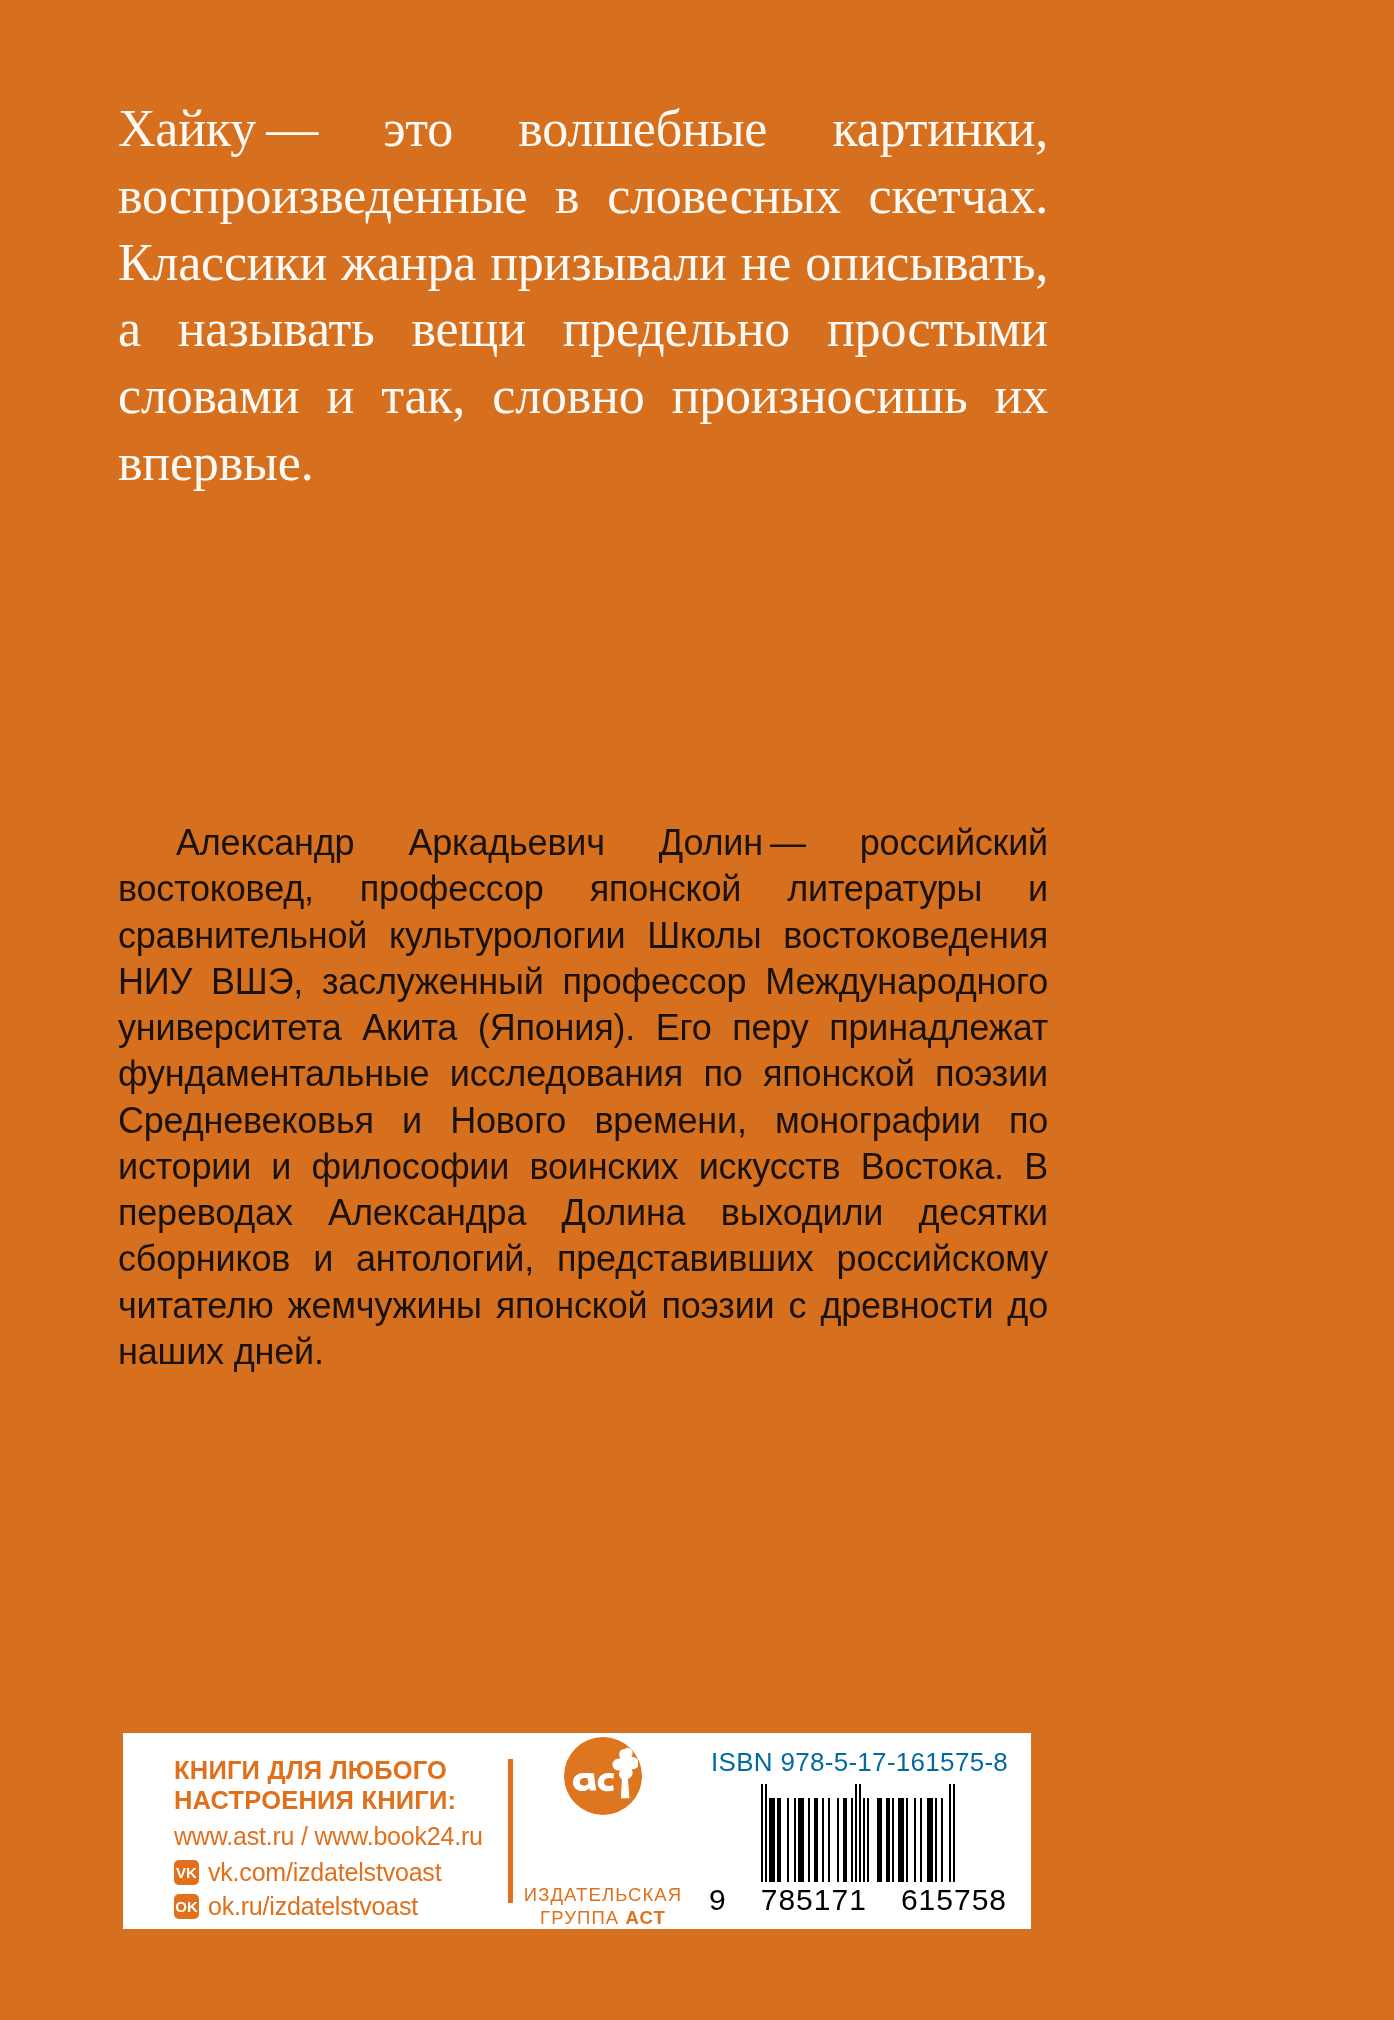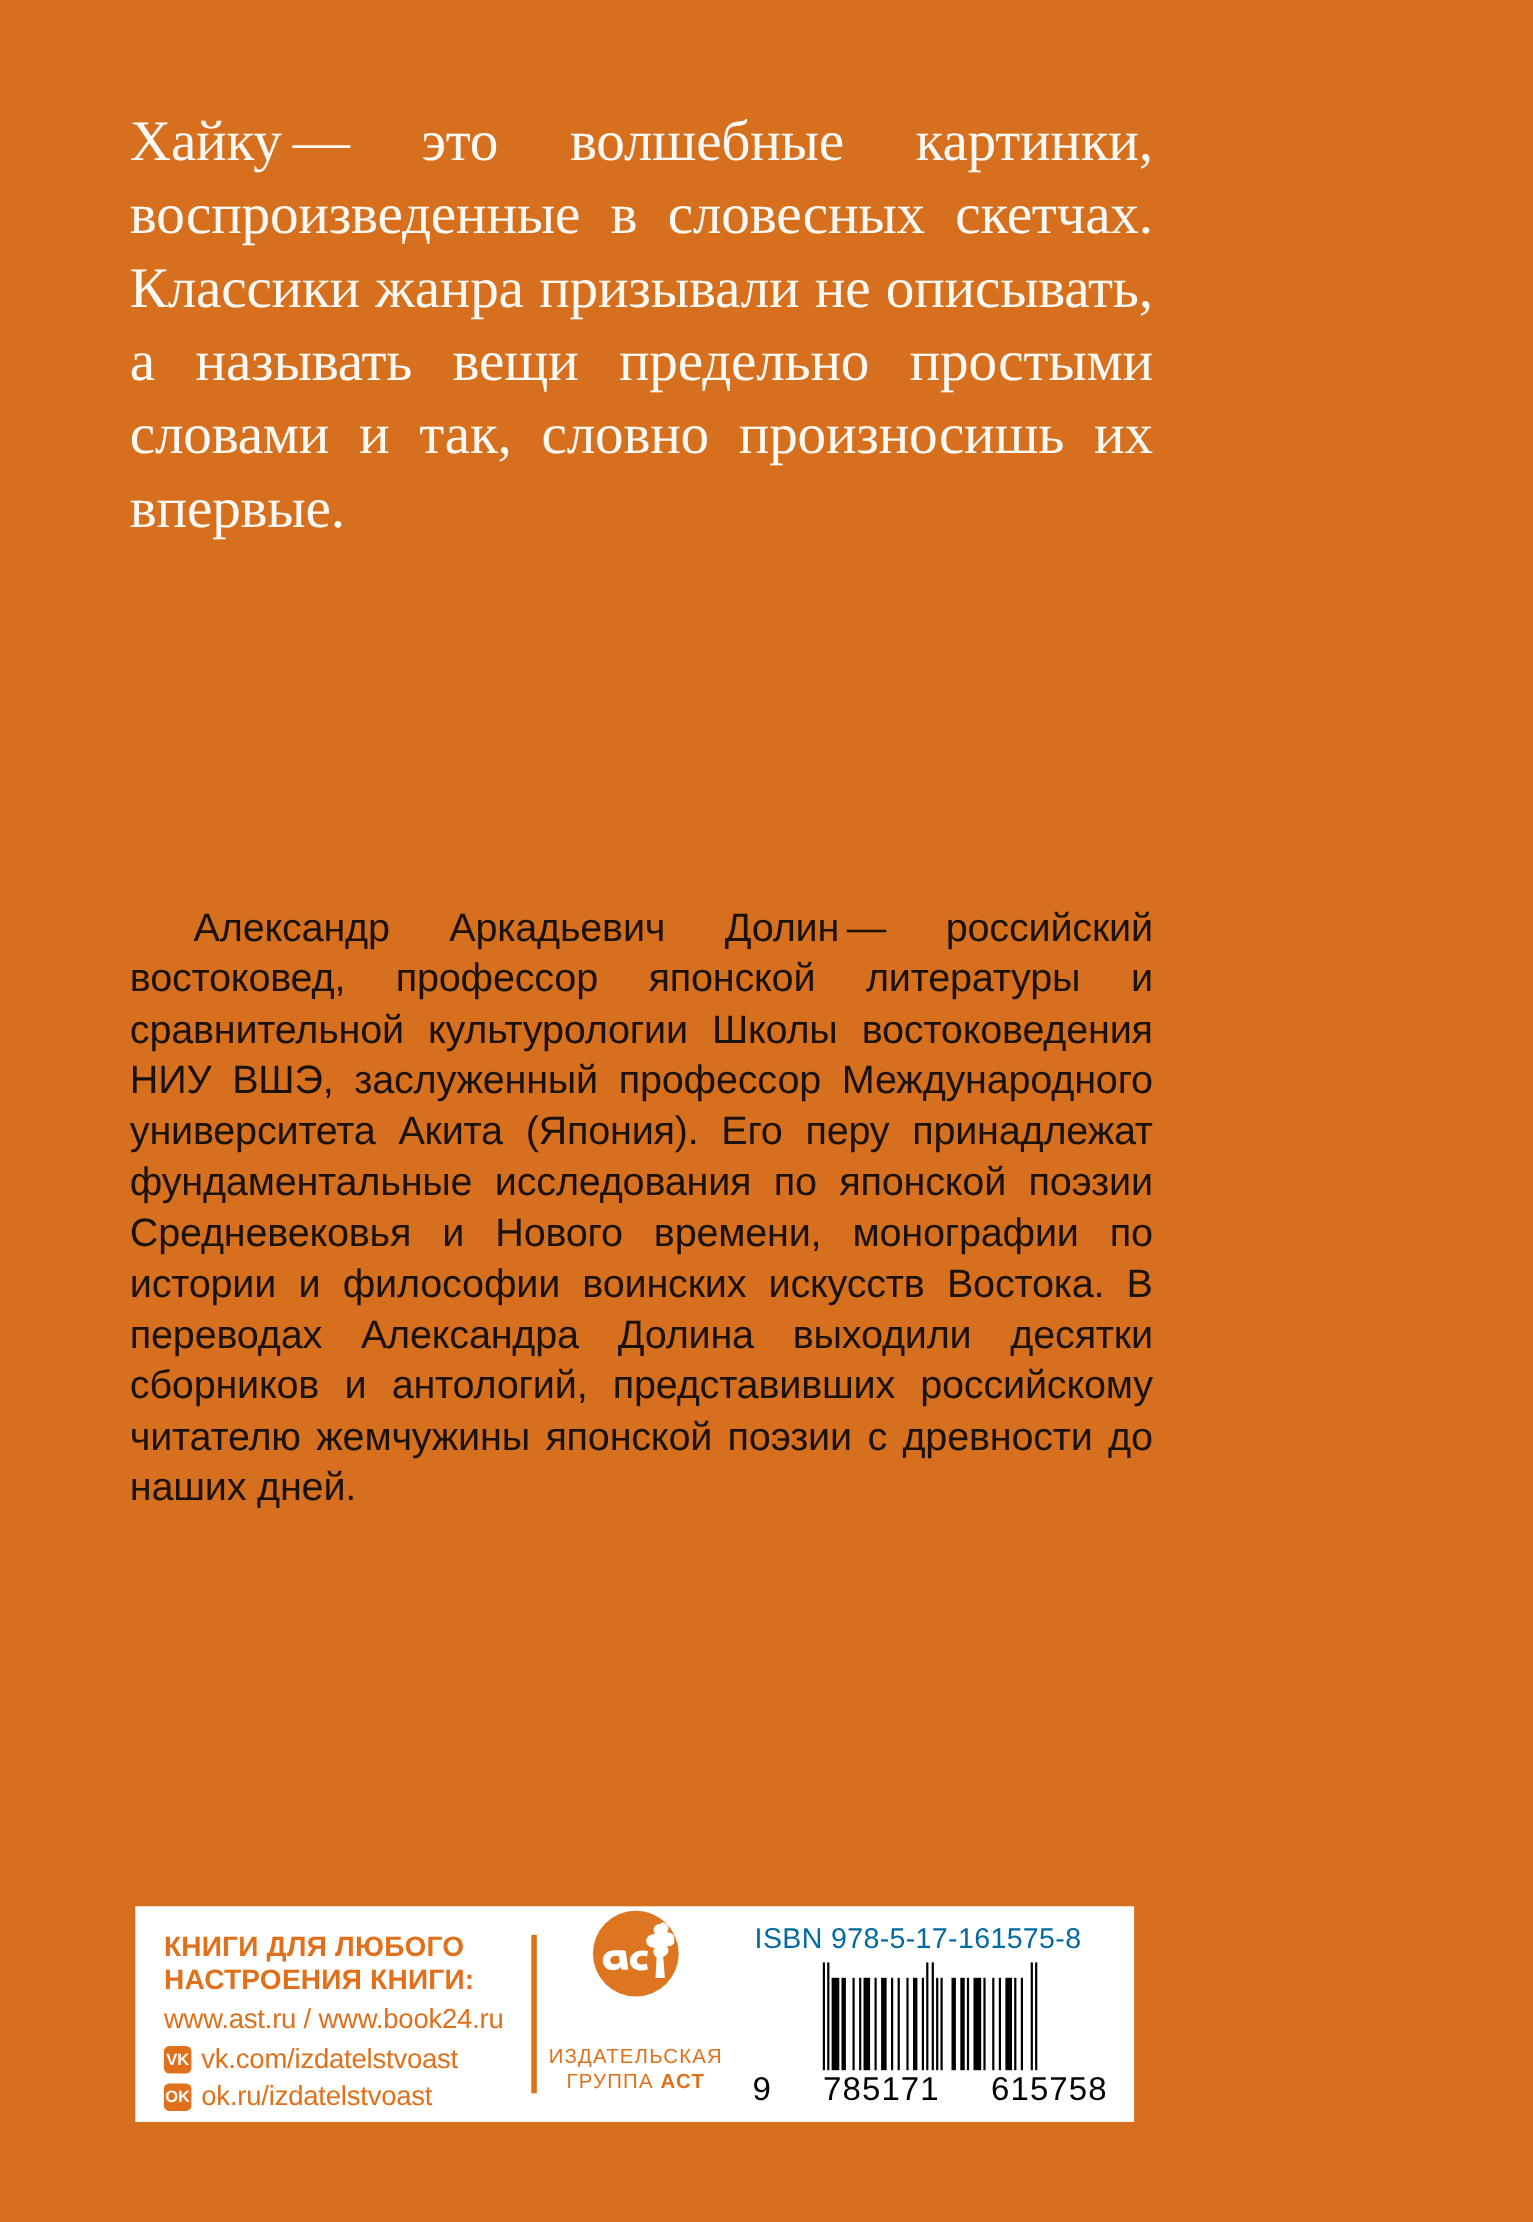--- a/index.html
+++ b/index.html
@@ -58,20 +58,21 @@
   .footer-panel {
     position: absolute;
     left: 123px;
     top: 1733px;
     width: 908px;
     height: 196px;
     background: #ffffff;
     display: flex;
     align-items: stretch;
     box-sizing: border-box;
+    padding-left: 25px;
   }
   .footer-left {
     width: 360px;
     padding: 14px 0 0 26px;
     box-sizing: border-box;
     display: flex;
     flex-direction: column;
     justify-content: center;
   }
   .promo-head {
@@ -121,21 +122,21 @@
     width: 5px;
     background: #e0701b;
     margin: 26px 0;
     flex: 0 0 auto;
   }
   .footer-mid {
     width: 180px;
     display: flex;
     flex-direction: column;
     align-items: center;
-    justify-content: flex-start;
+    justify-content: space-between;
     padding-top: 4px;
     box-sizing: border-box;
     gap: 32px;
   }
   .ast-mark {
     width: 78px;
     height: 78px;
     border-radius: 50%;
     background: #dd7521;
     position: relative;

